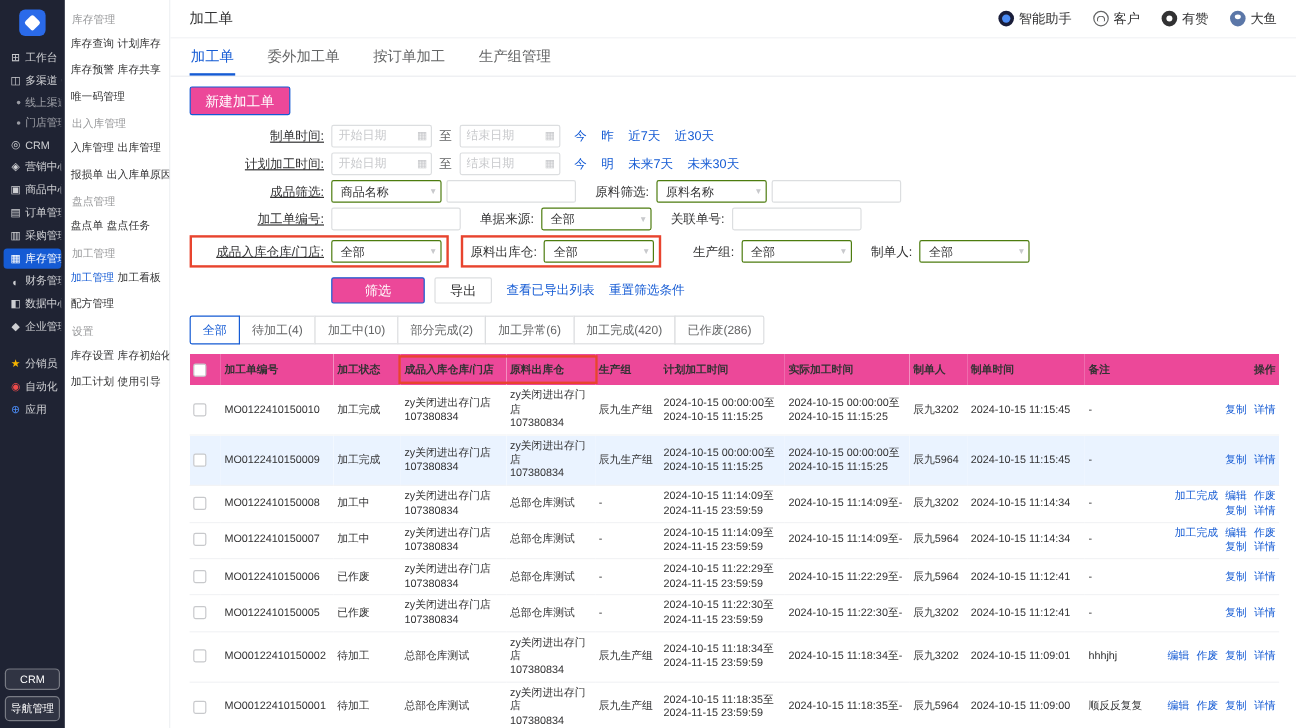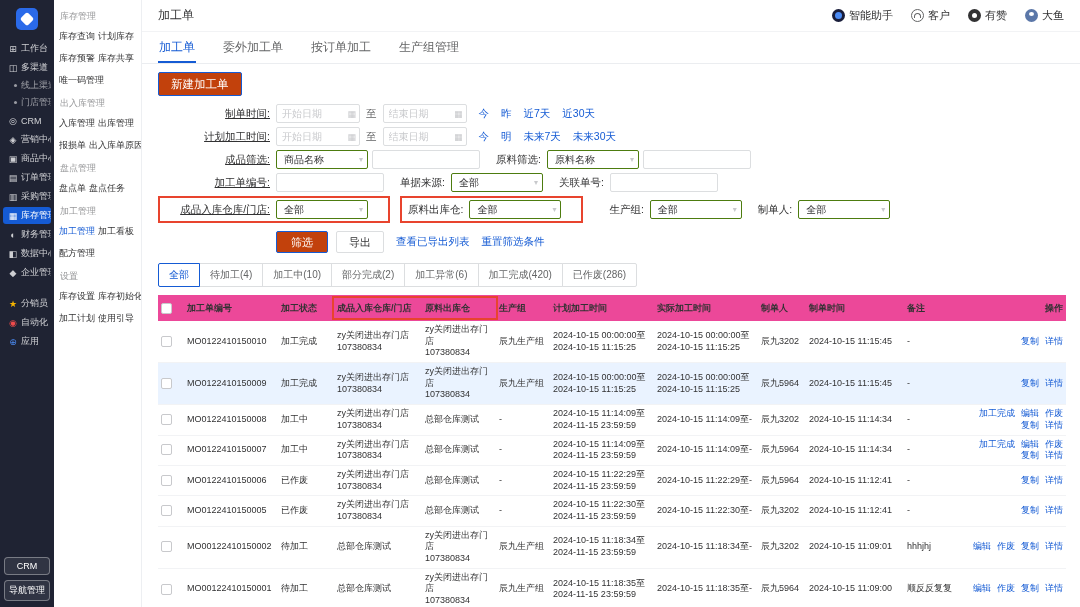--- a/index.html
+++ b/index.html
@@ -40,40 +40,40 @@
 .youzan-icon{background:#323233;}
 .youzan-icon::after{content:'';position:absolute;inset:4px;border-radius:50%;background:#fff;}
 .avatar-icon{background:#5b77a8;}
 .avatar-icon::after{content:'';position:absolute;left:4px;right:4px;top:2.5px;height:4px;border-radius:50%;background:#fff;}
 
 .tabs{display:flex;gap:26px;padding:0 16px;border-bottom:1px solid #ebedf0;flex-shrink:0;}
 .tab{font-size:12px;color:#646566;padding:7px 1px 5px;cursor:pointer;border-bottom:2px solid transparent;}
 .tab.active{color:#155bd4;border-bottom-color:#155bd4;}
 
 .content{flex:1;padding:8px 16px 0;overflow:hidden;position:relative;}
-.btn-primary{background:#c2410c;color:#fff;border:1px solid #155bd4;border-radius:2px;font-size:11.5px;height:24px;padding:0 12px;cursor:pointer;font-family:inherit;}
+.btn-primary{background:#ec4899;color:#fff;border:1px solid #155bd4;border-radius:2px;font-size:11.5px;height:24px;padding:0 12px;cursor:pointer;font-family:inherit;}
 .filters{margin-top:8px;font-size:10.5px;}
 .f-row{display:flex;align-items:center;margin-bottom:4px;}
 .f-label{width:112px;text-align:right;margin-right:6px;flex-shrink:0;text-decoration:underline;}
 .f-sublabel{margin-left:16px;margin-right:6px;}
 .inp{height:19px;border:1px solid #dcdee0;border-radius:2px;padding:0 5px;font-size:10px;color:#323233;font-family:inherit;outline:none;background:#fff;width:108px;}
 .inp::placeholder{color:#c8c9cc;}
 .date-wrap{position:relative;display:inline-flex;align-items:center;}
 .date-wrap .inp{width:84px;padding-right:16px;}
 .cal-icon{position:absolute;right:4px;color:#c8c9cc;font-size:9px;pointer-events:none;}
 .to-sep{margin:0 6px;color:#646566;}
 .sel{height:19px;border:1px solid #4d7c0f;border-radius:2px;background:#fff;display:inline-flex;align-items:center;padding:0 16px 0 7px;position:relative;font-size:10px;color:#323233;cursor:pointer;min-width:92px;}
 .sel .caret{position:absolute;right:4px;color:#c8c9cc;font-size:8px;}
 .qlink{color:#155bd4;margin-left:12px;cursor:pointer;font-size:10.5px;text-decoration:none;white-space:nowrap;}
-.annotated{display:inline-flex;align-items:center;border:2px solid #e8442e;padding:2px 20px 2px 0;margin-right:10px;}
+.annotated{display:inline-flex;align-items:center;border:2px solid #e8442e;padding:2px 4px 2px 0;margin-right:10px;}
 .annotated .f-label{width:110px;}
 .annotated .f-sublabel{margin-left:6px;}
 .f-actions{display:flex;align-items:center;margin:8px 0 0 118px;}
 .btn-plain{background:#fff;border:1px solid #dcdee0;border-radius:2px;color:#323233;font-size:11px;height:22px;padding:0 12px;margin-left:8px;cursor:pointer;font-family:inherit;}
-.btn-sm{height:22px;font-size:11px;padding:0 14px;}
+.btn-sm{height:22px;font-size:11px;padding:0 27px;}
 
 .status-tabs{display:flex;margin-top:10px;}
 .st-tab{border:1px solid #dcdee0;background:#fff;color:#646566;font-size:10px;padding:4px 10px;margin-left:-1px;cursor:pointer;position:relative;white-space:nowrap;}
 .st-tab:first-child{border-radius:2px 0 0 2px;margin-left:0;}
 .st-tab:last-child{border-radius:0 2px 2px 0;}
 .st-tab.active{color:#155bd4;border-color:#155bd4;z-index:1;}
 
 .table-wrap{margin-top:8px;position:relative;}
 table{width:100%;border-collapse:collapse;table-layout:fixed;}
 thead th{background:#ec4899;font-size:9px;font-weight:bold;color:#323233;text-align:left;height:26px;padding:0 3px;white-space:nowrap;overflow:hidden;}

